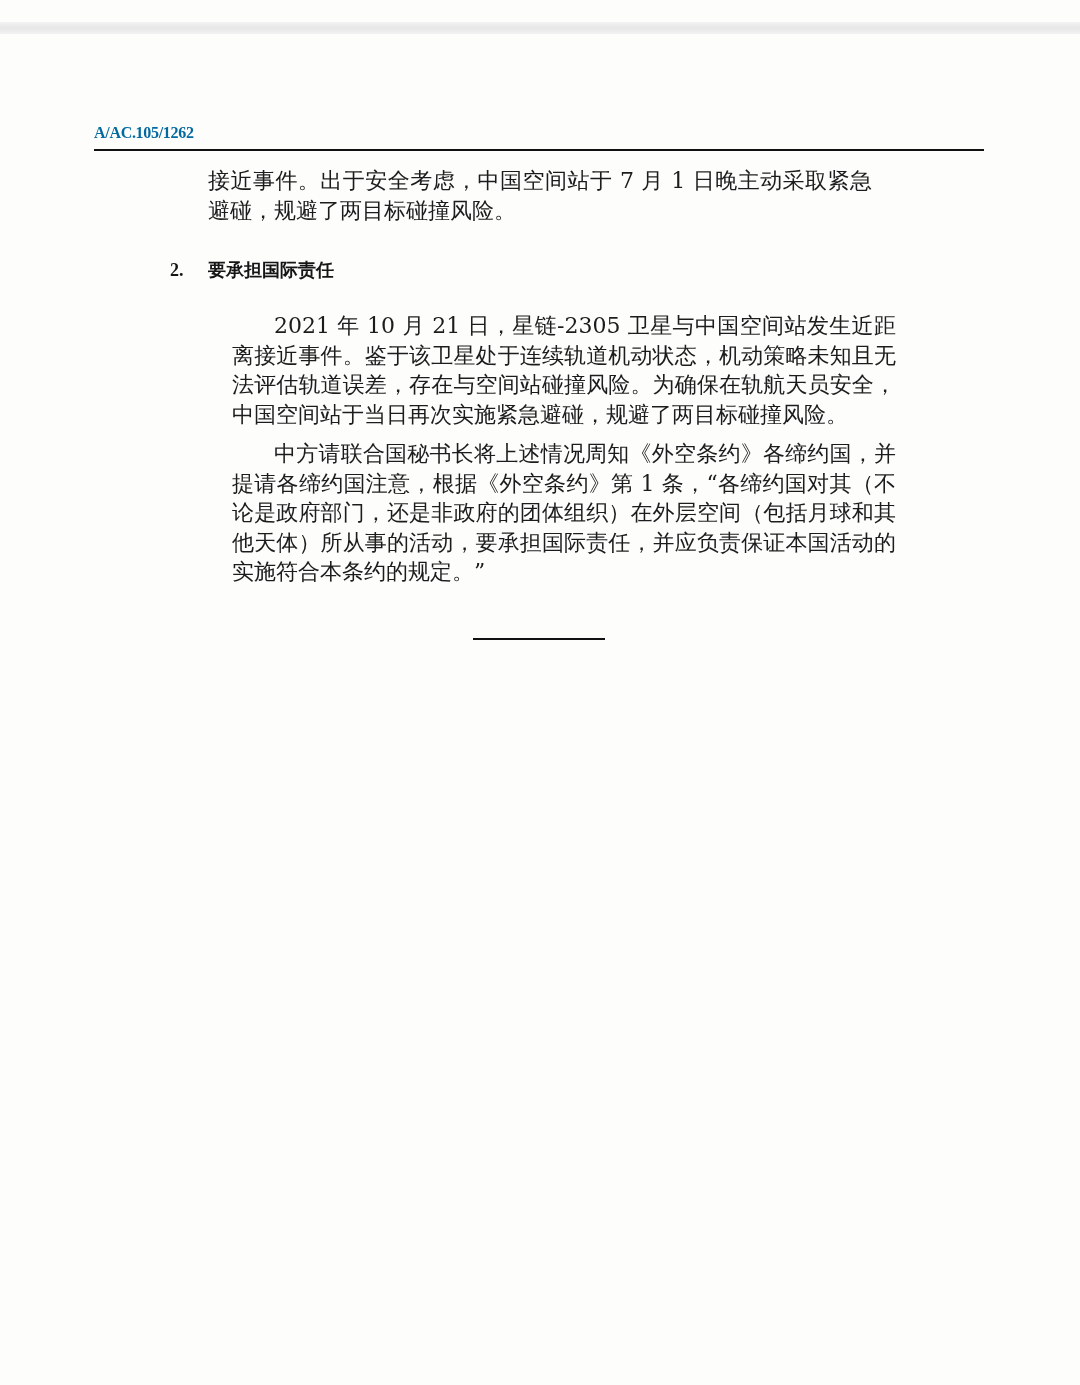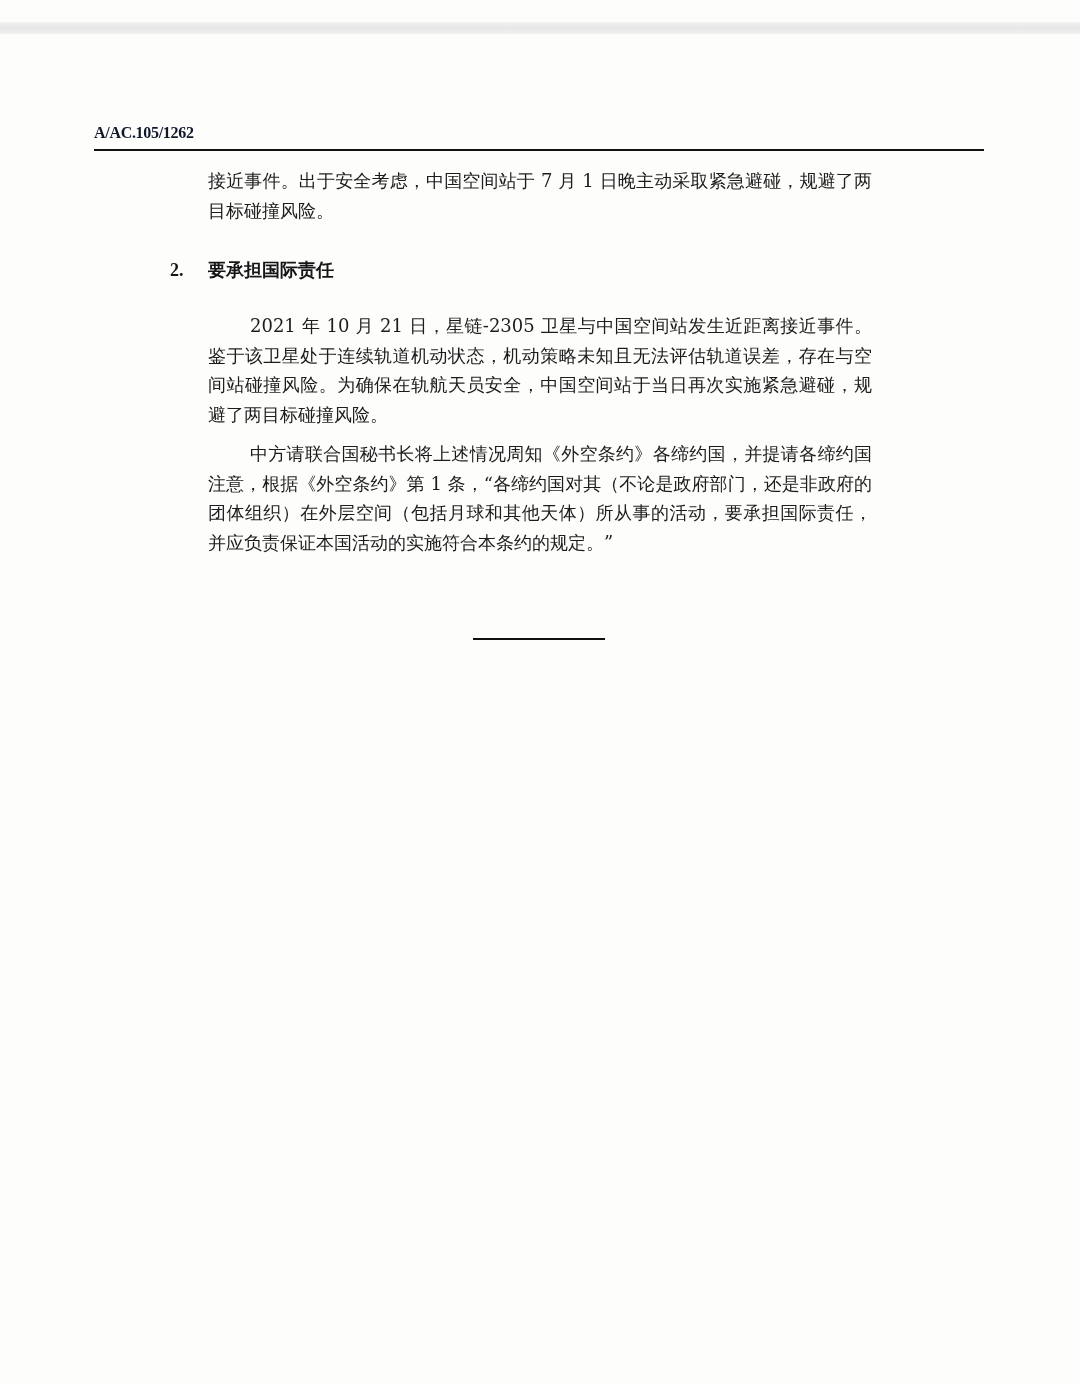--- a/index.html
+++ b/index.html
@@ -20,39 +20,39 @@
       width: 1080px; height: 12px;
       background: linear-gradient(#f3f3f3, #e6e6e6 50%, #f3f3f3);
     }
     .doc-symbol {
       position: absolute;
       left: 94px; top: 124px;
       font-family: "Liberation Serif", serif;
       font-weight: bold;
       font-size: 16px;
       letter-spacing: -0.3px;
-      color: #0f172a;
+      color: #0369a1;
     }
     .header-rule {
       position: absolute;
       left: 94px; top: 149px;
       width: 890px; height: 2px;
       background: #111;
     }
     .para {
       position: absolute;
       left: 208px;
       width: 664px;
-      font-size: 18px;
+      font-size: 22px;
       line-height: 29.5px;
       text-align: justify;
       text-justify: inter-character;
       color: #1c1c1c;
     }
-    .para.indent { text-indent: 42px; }
+    .para.indent { text-indent: 42px; margin-left: 24px; }
     .section-heading {
       position: absolute;
       left: 170px; top: 256px;
       font-size: 18px;
       font-weight: bold;
       line-height: 28px;
       color: #151515;
       display: flex;
     }
     .section-num {

